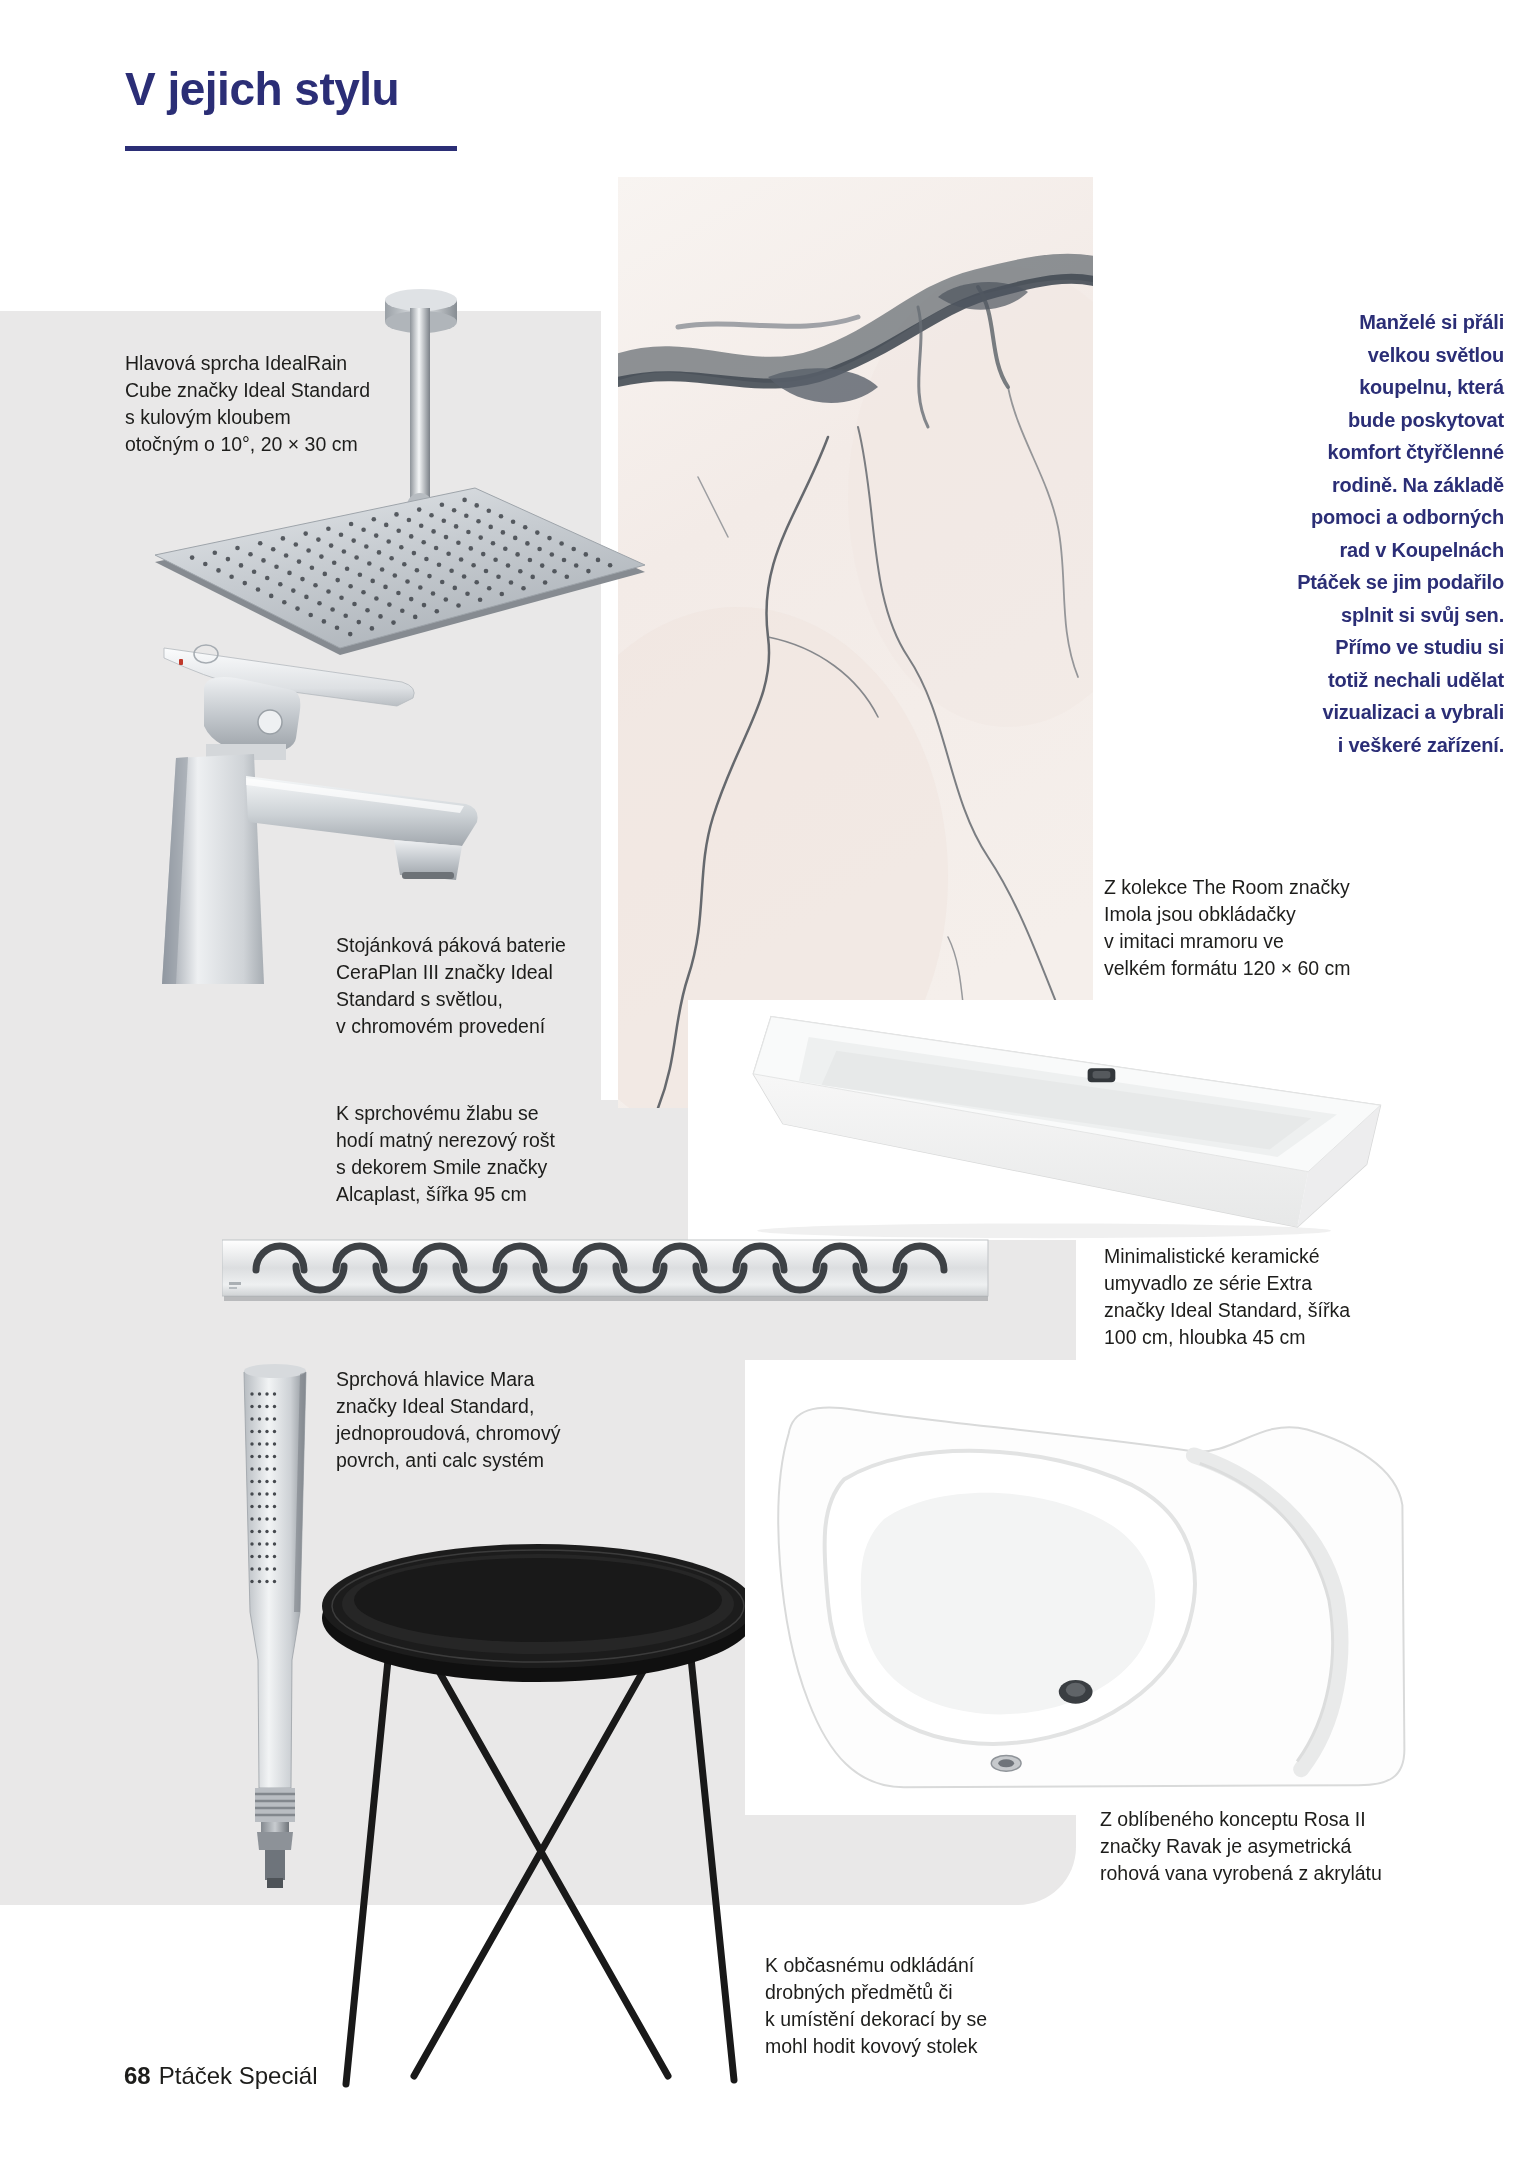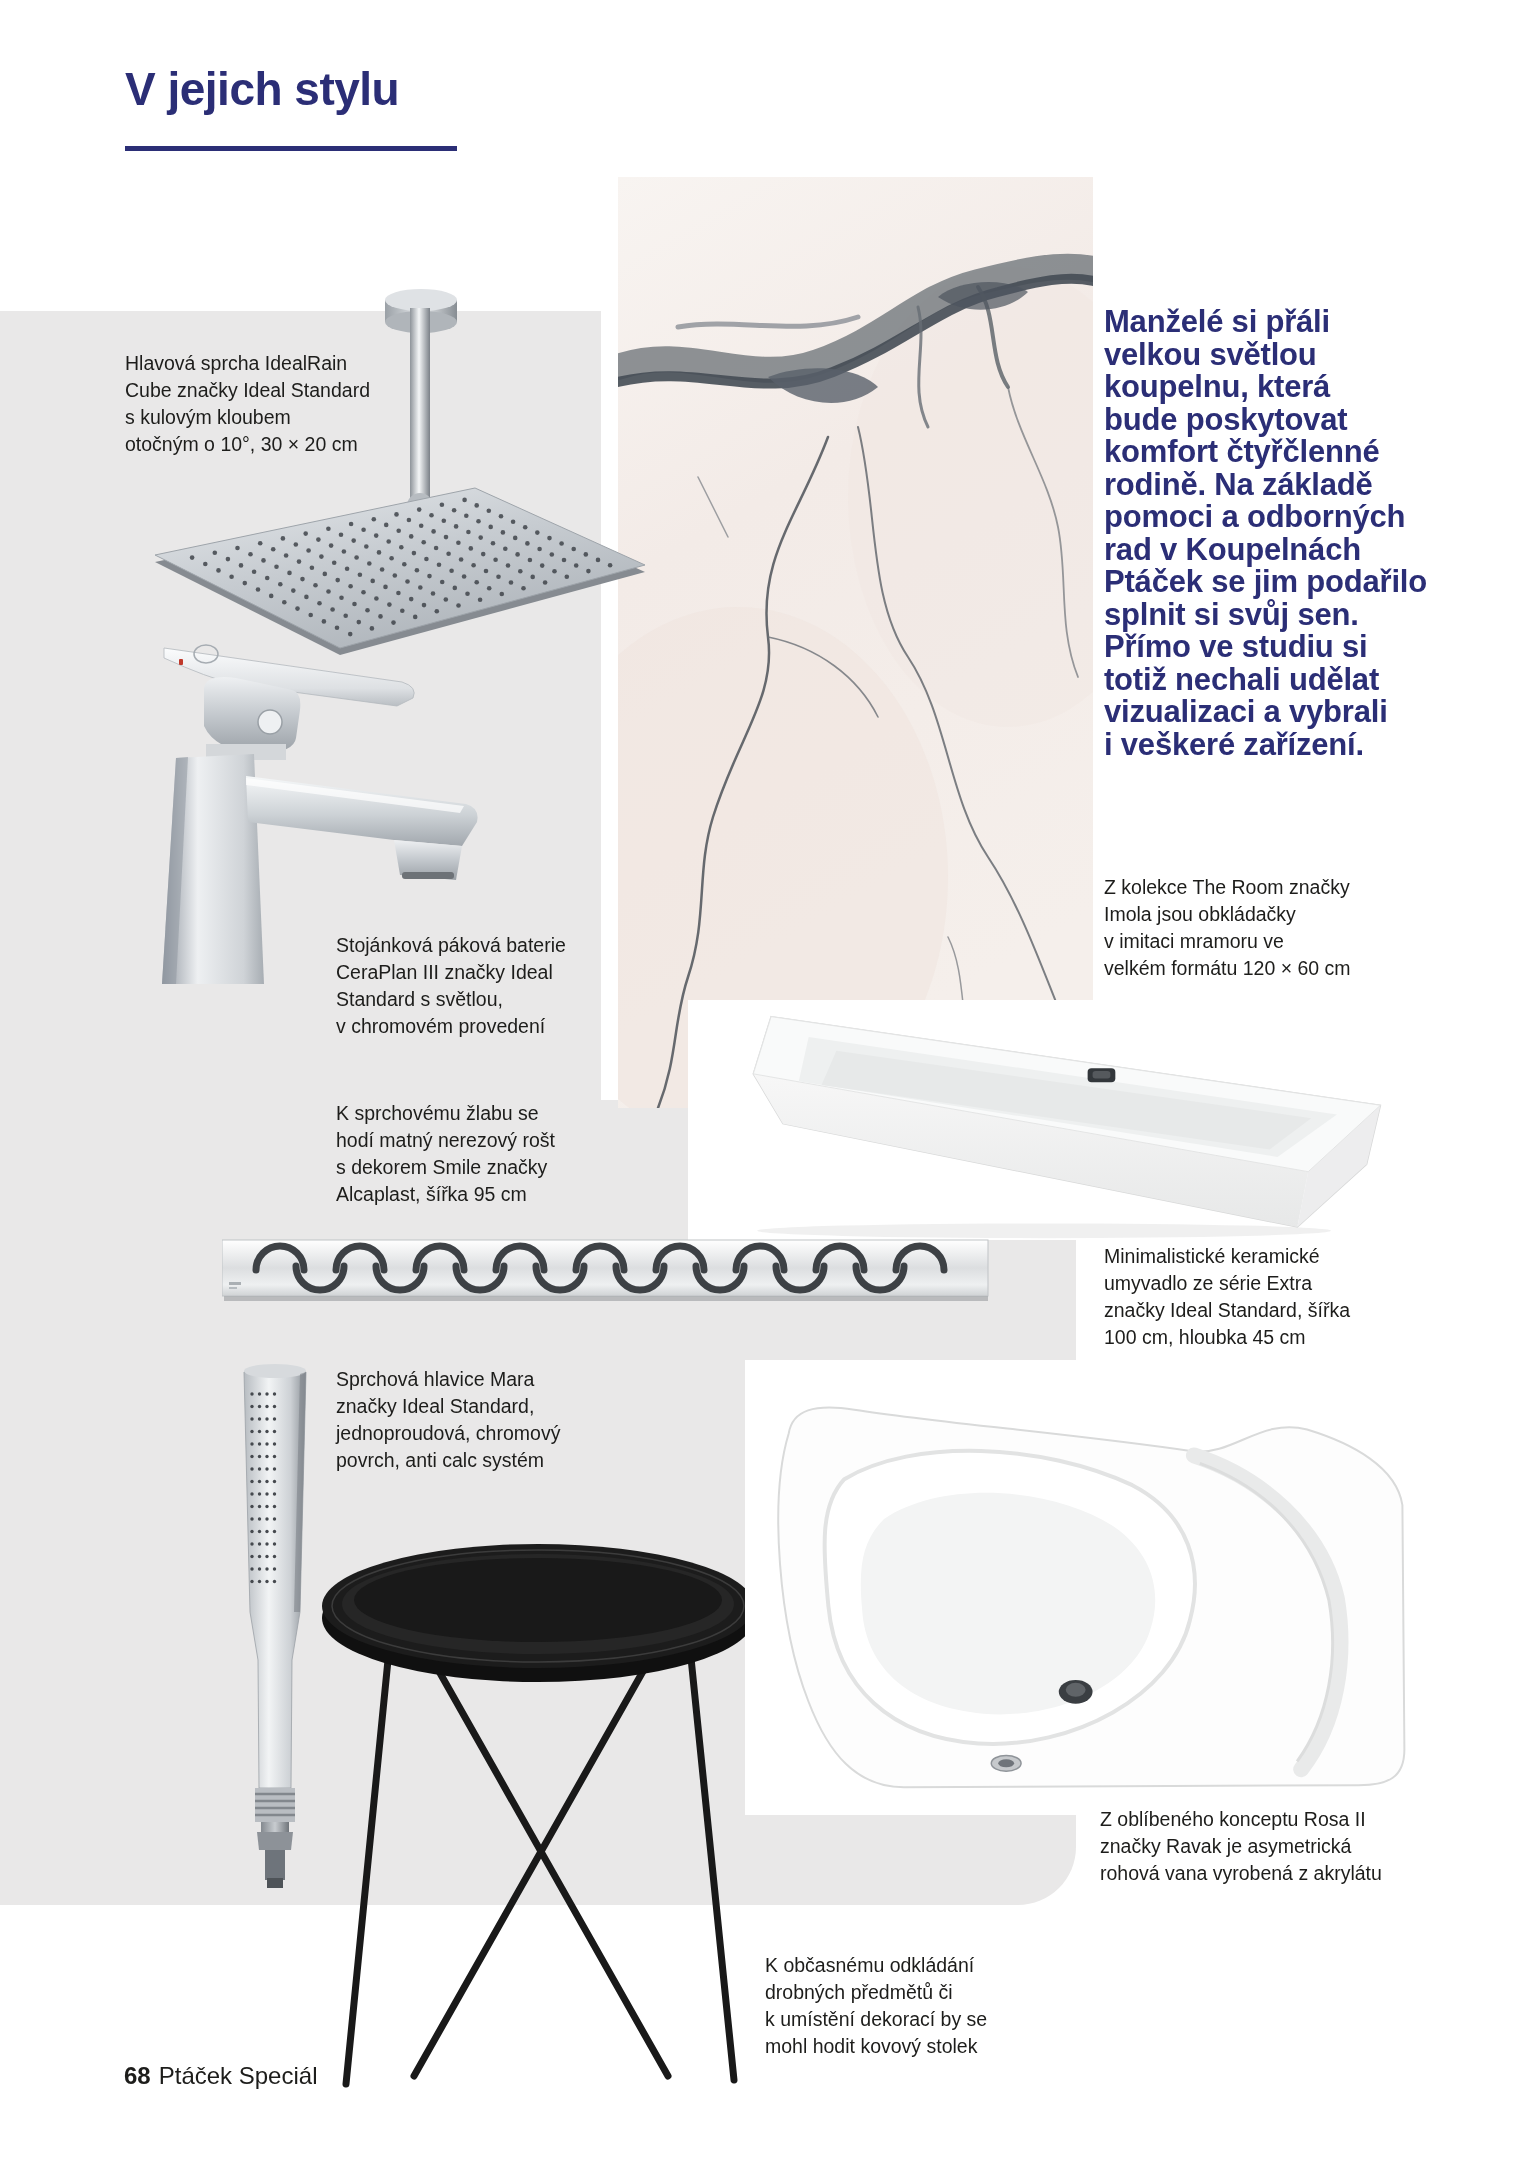--- a/index.html
+++ b/index.html
@@ -25,22 +25,22 @@
   }
   .title-underline{
     left:125px;top:146px;width:332px;height:5px;background:var(--navy);
   }
   .caption{
     font-size:19.5px;line-height:27px;color:var(--ink);
     white-space:pre-line;
   }
   .intro{
     left:1104px;top:306px;width:400px;
-    font-size:31px;line-height:32.5px;font-weight:bold;color:var(--navy);
-    white-space:pre-line;letter-spacing:-0.2px;
+    font-size:20px;line-height:32.5px;font-weight:bold;color:var(--navy);
+    white-space:pre-line;letter-spacing:-0.2px;text-align:right;
   }
   .white-box{background:#ffffff;}
   .footer{
     left:124px;top:2062px;font-size:24px;color:var(--ink);white-space:nowrap;
   }
   .footer .num{font-weight:bold;margin-right:8px;}
   svg{display:block;}
 </style>
 </head>
 <body>
@@ -279,21 +279,21 @@
           <circle cx="273.5" cy="354.6" r="2.3" fill="#3f444a" opacity="0.85"></circle>
           <circle cx="251.9" cy="360.4" r="2.3" fill="#3f444a" opacity="0.85"></circle>
           <circle cx="230.2" cy="366.1" r="2.3" fill="#3f444a" opacity="0.85"></circle>
         </g>
     </svg>
   </div>
 
   <div class="abs caption" style="left:125px;top:350px;width:300px;">Hlavová sprcha IdealRain
 Cube značky Ideal Standard
 s kulovým kloubem
-otočným o 10°, 30 × 20 cm</div>
+otočným o 10°, 20 × 30 cm</div>
 
   <div class="abs" style="left:150px;top:632px;">
     <svg width="340" height="362" viewBox="0 0 340 362">
       <defs>
         <linearGradient id="chromeLight" x1="0" y1="0" x2="0" y2="1">
           <stop offset="0" stop-color="#fbfcfd"></stop>
             <stop offset="0.7" stop-color="#dde0e3"></stop>
             <stop offset="1" stop-color="#b9bec3"></stop>
         </linearGradient>
         <linearGradient id="chromeMid" x1="0" y1="0" x2="0" y2="1">

